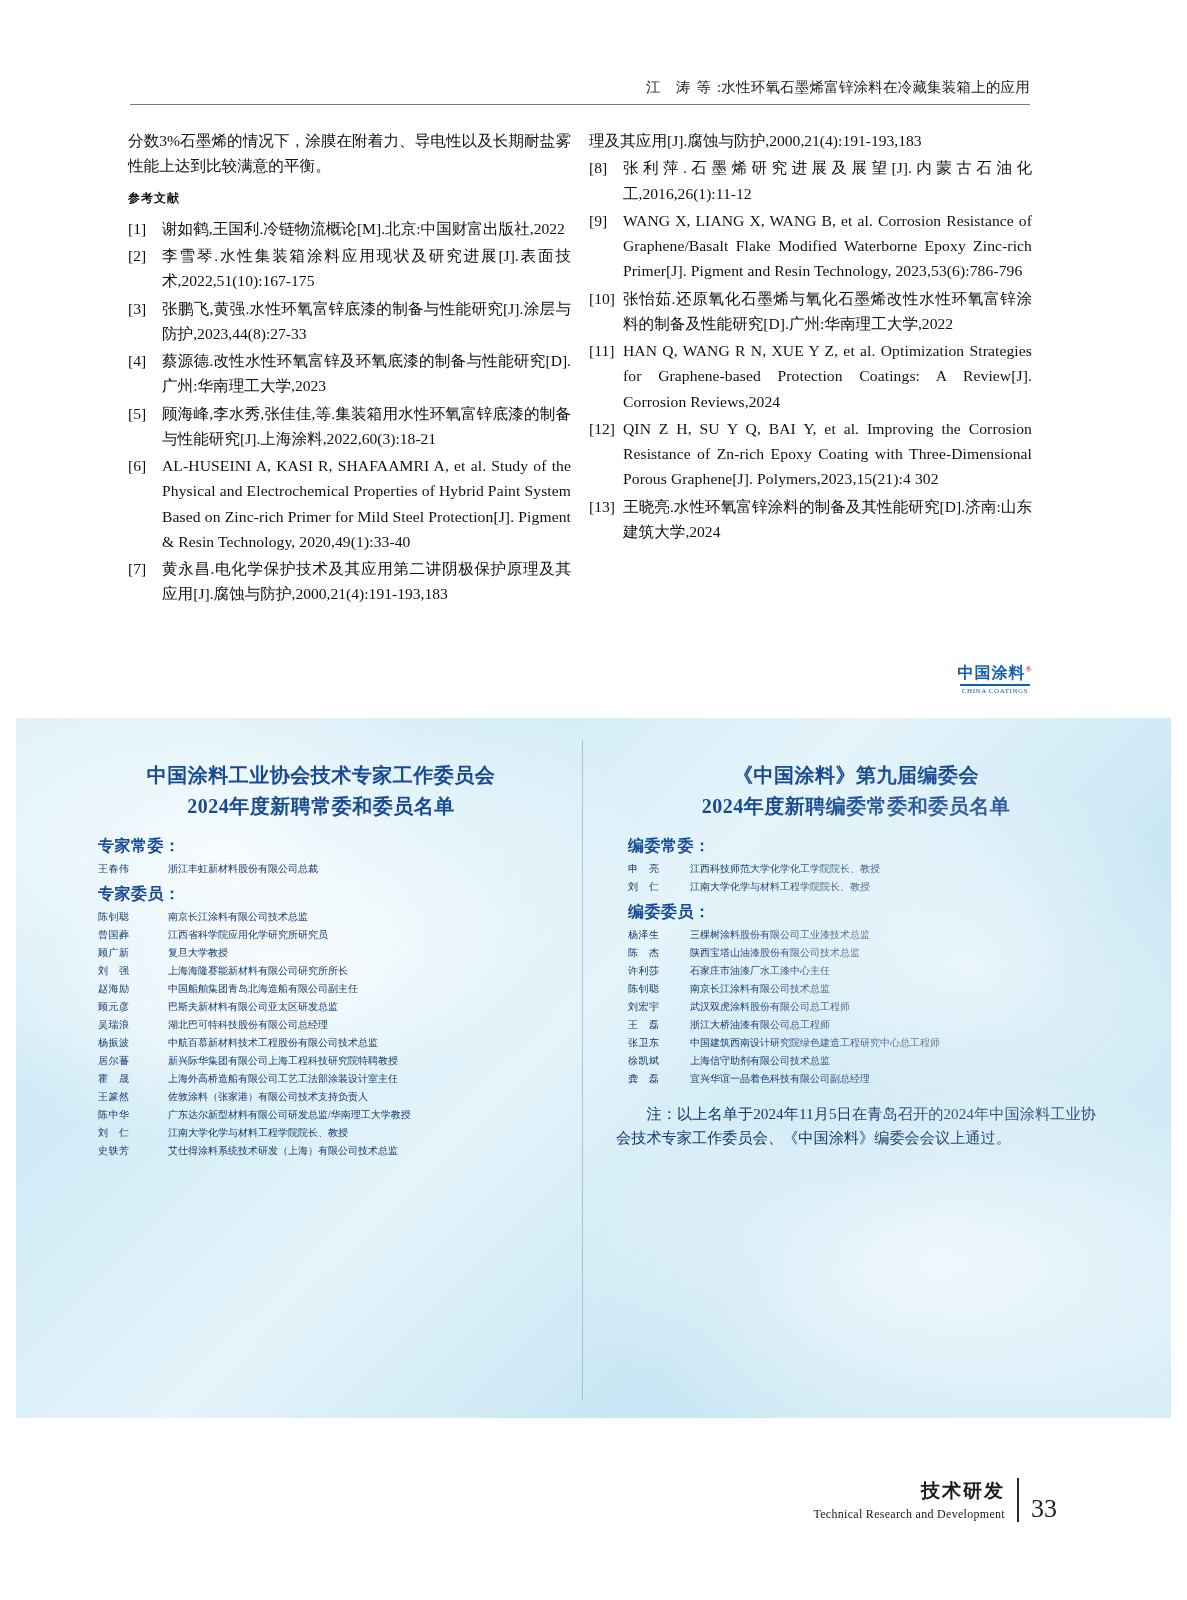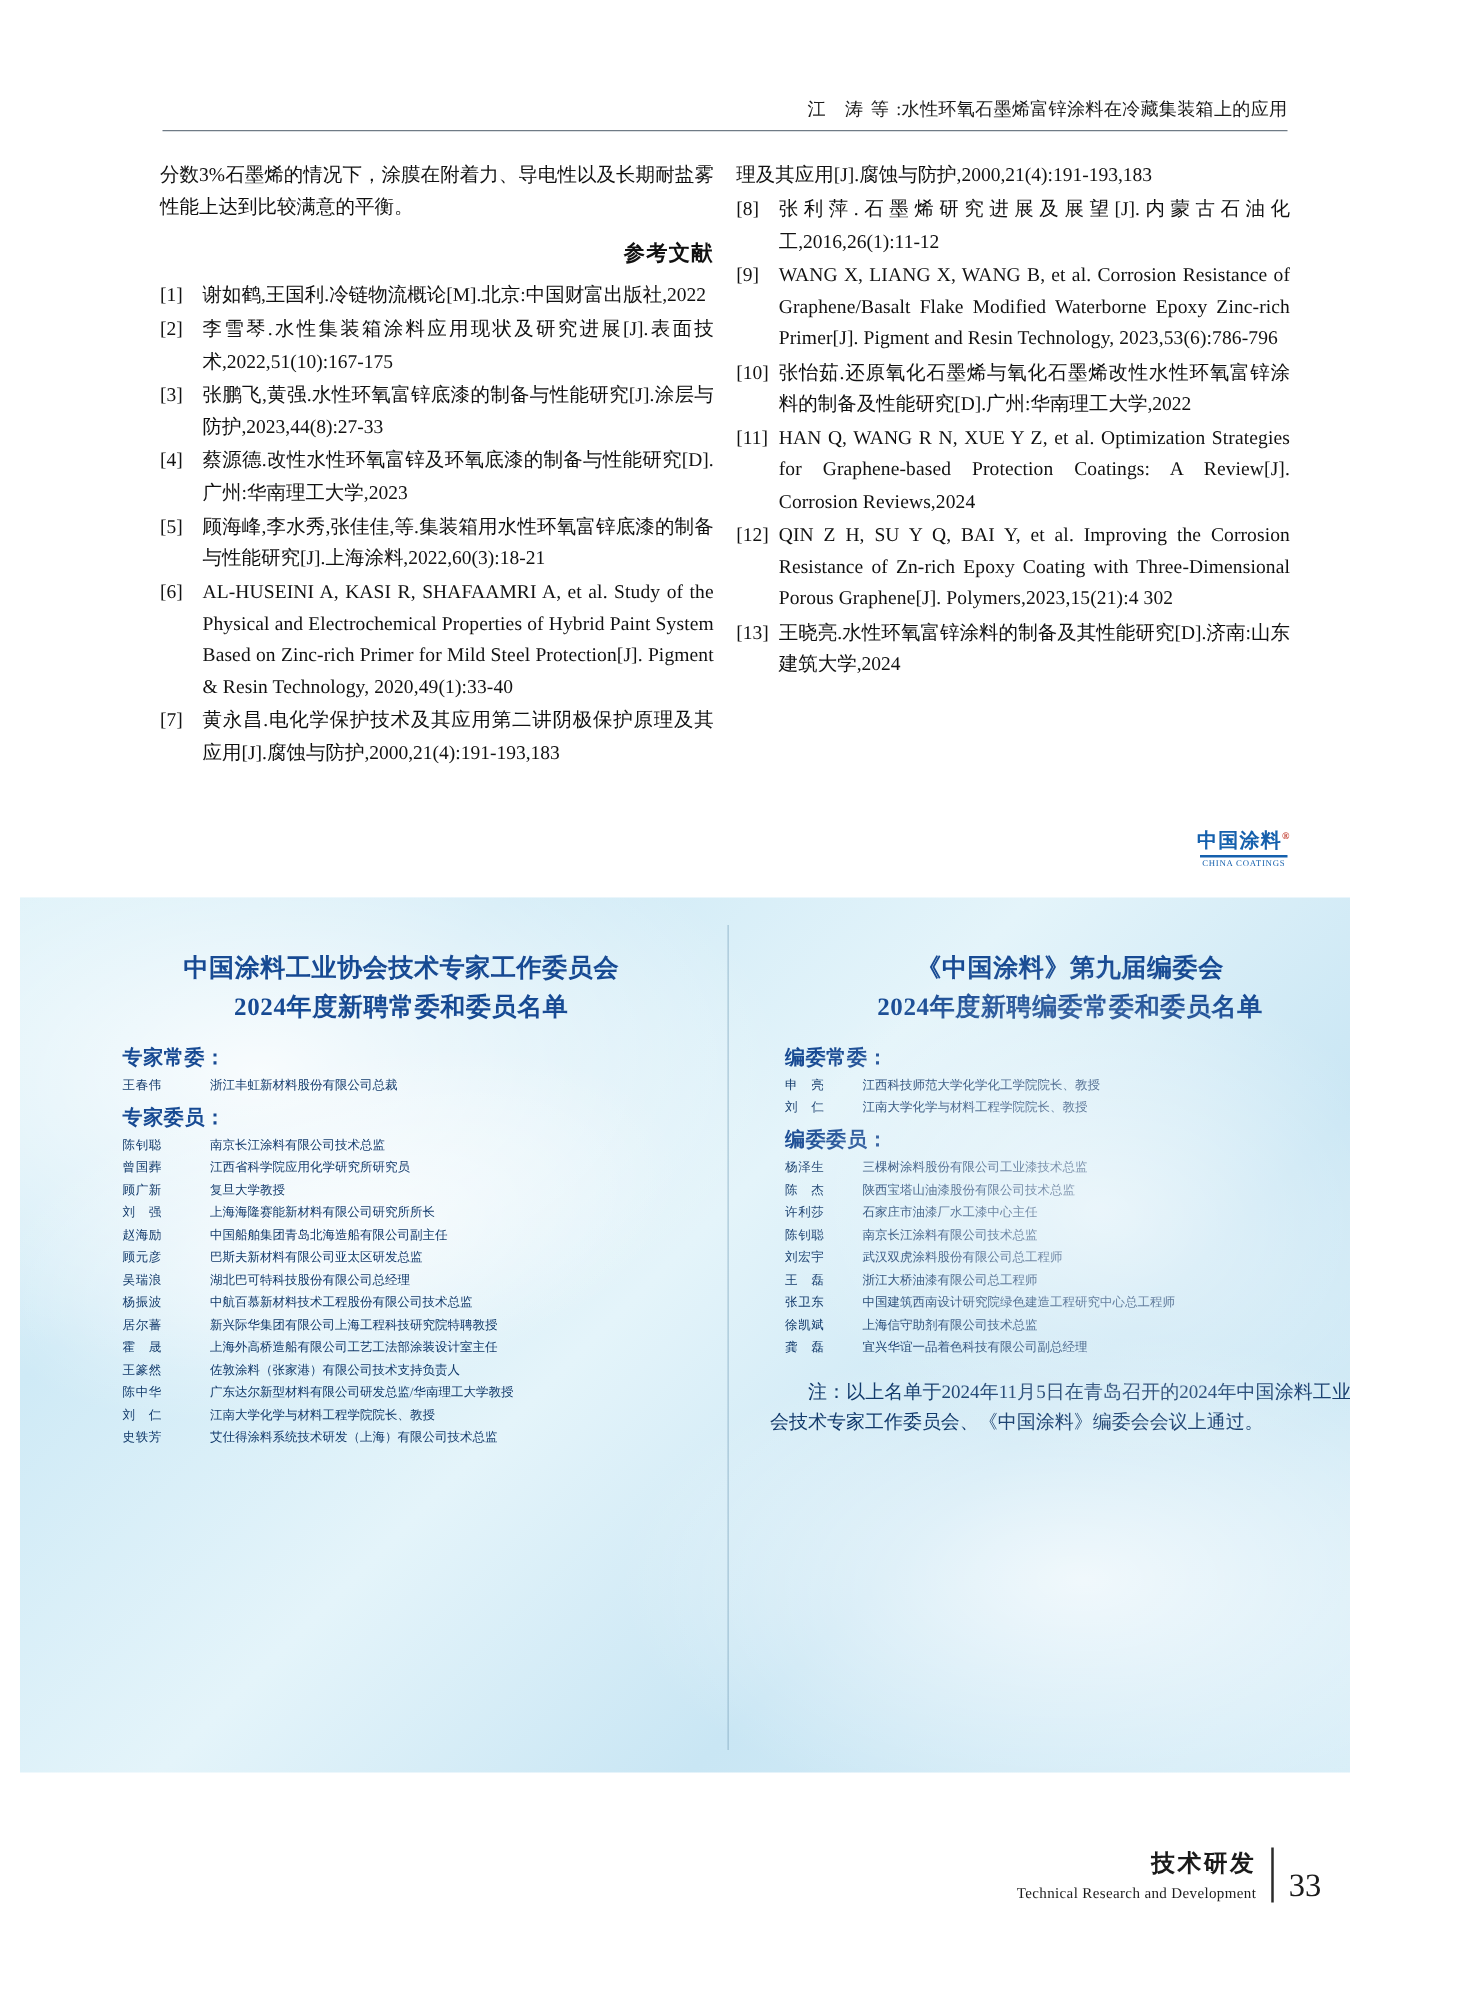--- a/index.html
+++ b/index.html
@@ -56,23 +56,23 @@
   .col-left { left: 128px; }
   .col-right { left: 589px; }
 
   .para-lead {
     margin: 0 0 10px 0;
     text-align: justify;
   }
 
   .refs-title {
     margin: 8px 0 8px 0;
-    text-align: right;
+    text-align: left;
     font-weight: bold;
-    font-size: 17px;
+    font-size: 12px;
     letter-spacing: 1px;
   }
 
   ol.reflist {
     list-style: none;
     margin: 0;
     padding: 0;
   }
   ol.reflist li {
     position: relative;
@@ -124,21 +124,21 @@
     height: 2px;
     background: #1560ad;
     margin: 2px auto 0;
   }
 
   
   .panel {
     position: absolute;
     left: 16px;
     top: 718px;
-    width: 1064px;
+    width: 1155px;
     height: 700px;
     background:
       radial-gradient(ellipse 700px 400px at 18% 20%, rgba(255,255,255,0.85) 0%, rgba(255,255,255,0.0) 60%),
       radial-gradient(ellipse 600px 320px at 80% 78%, rgba(255,255,255,0.7) 0%, rgba(255,255,255,0.0) 62%),
       linear-gradient(135deg, #d9f0f8 0%, #cfeaf6 22%, #e4f4fa 46%, #c9e6f4 70%, #d8eef8 100%);
     overflow: hidden;
   }
   .panel:before {
     content: "";
     position: absolute;

